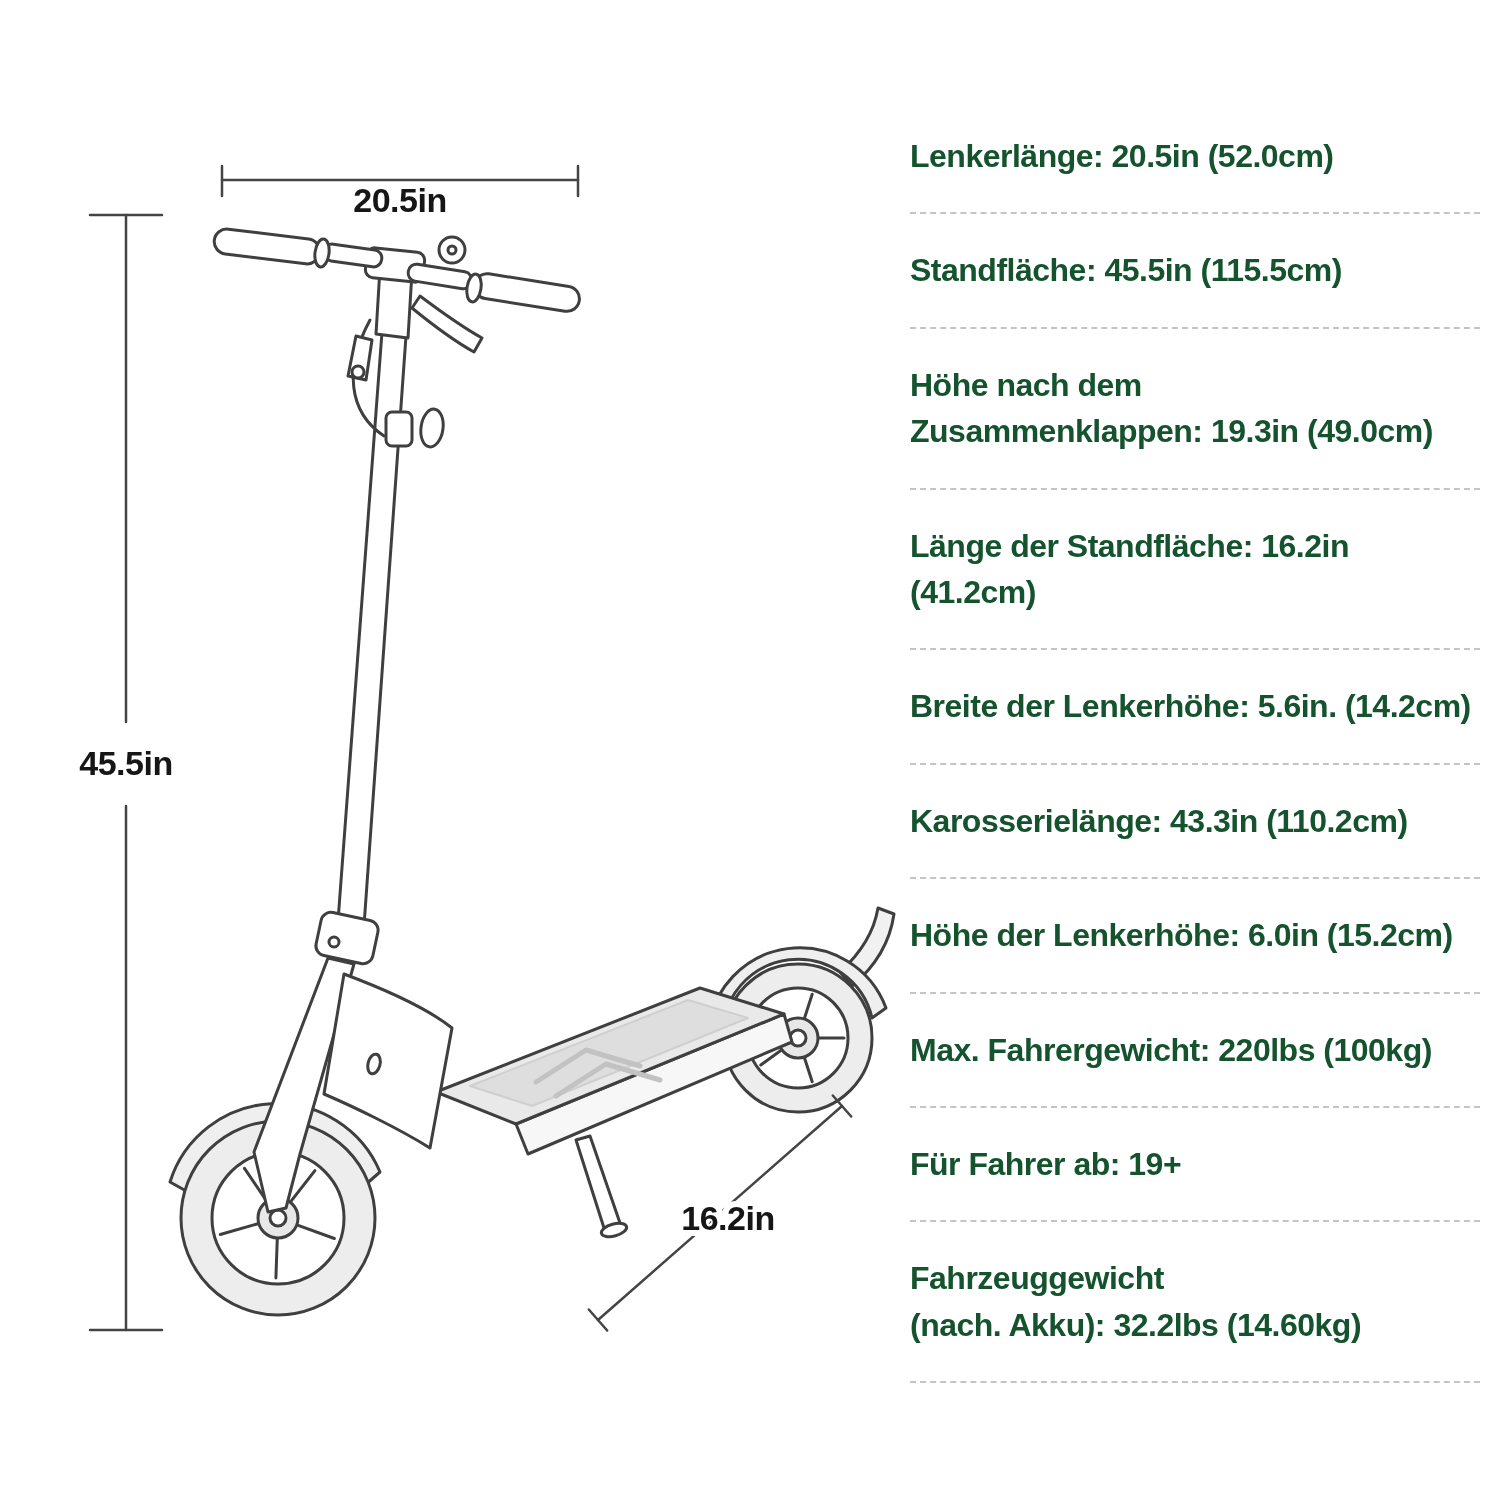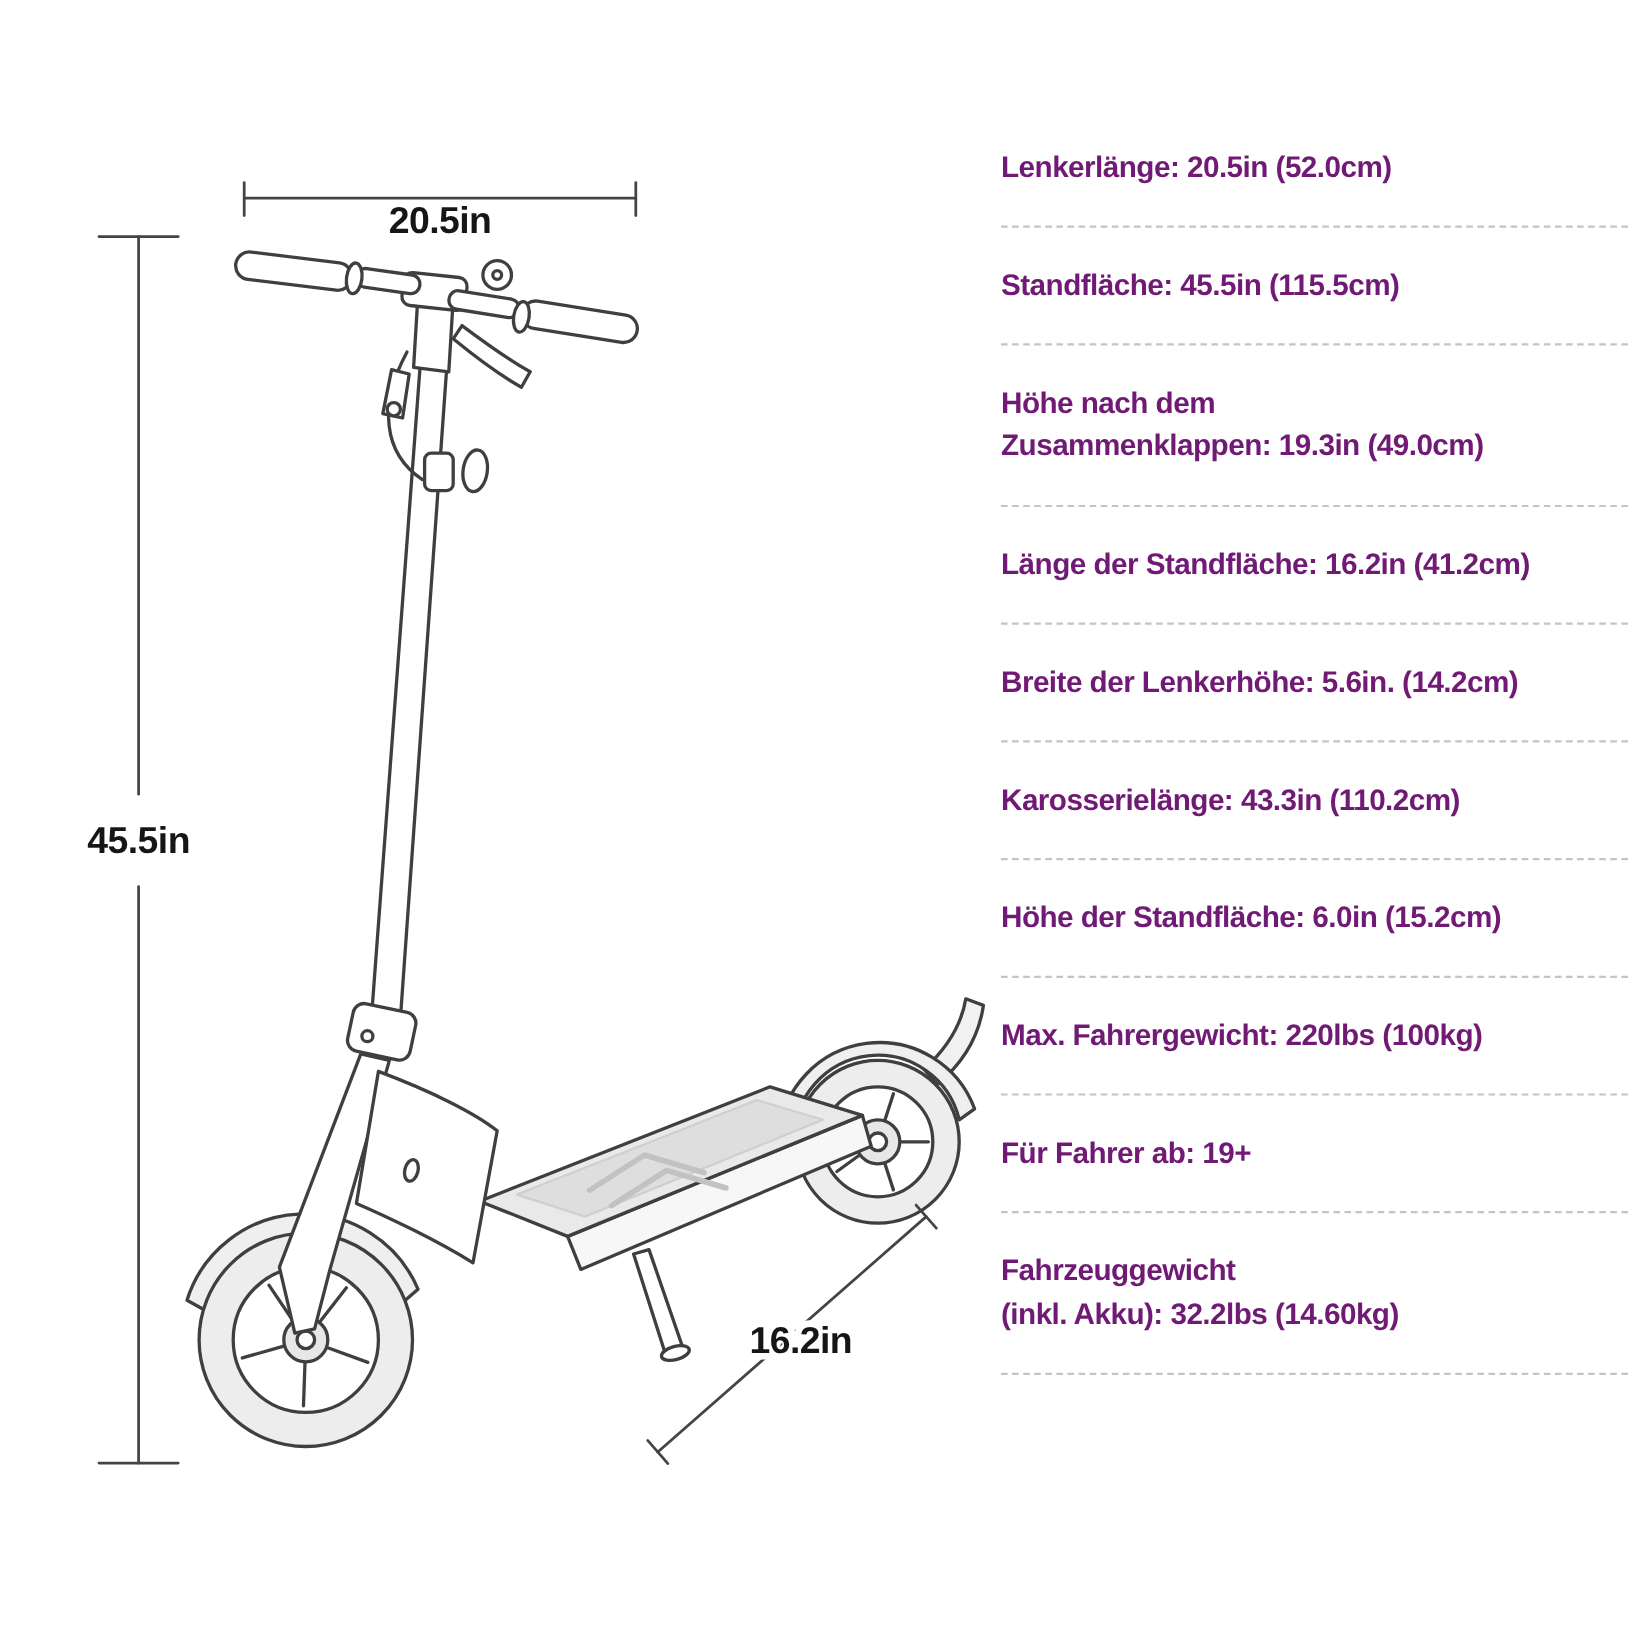--- a/index.html
+++ b/index.html
@@ -11,24 +11,24 @@
     font-family:"Liberation Sans",sans-serif;
   }
   .drawing{position:absolute;left:0;top:0;}
   .specs{
     position:absolute;
     left:910px;top:100px;
     width:570px;
   }
   .spec-item{
     font-weight:700;
-    font-size:27px;
+    font-size:32px;
     line-height:1.45;
     letter-spacing:-0.5px;
-    color:#701a75;
+    color:#14532d;
     padding:33px 0;
     border-bottom:2px dashed #c4c4c4;
     white-space:pre-line;
   }
   .dim-text{
     font-family:"Liberation Sans",sans-serif;
     font-weight:700;
     letter-spacing:-0.5px;
   }
 </style>
@@ -144,20 +144,20 @@
   </svg>
 
   <div class="specs">
     <div class="spec-item">Lenkerlänge: 20.5in (52.0cm)</div>
     <div class="spec-item">Standfläche: 45.5in (115.5cm)</div>
     <div class="spec-item">Höhe nach dem
 Zusammenklappen: 19.3in (49.0cm)</div>
     <div class="spec-item">Länge der Standfläche: 16.2in (41.2cm)</div>
     <div class="spec-item">Breite der Lenkerhöhe: 5.6in. (14.2cm)</div>
     <div class="spec-item">Karosserielänge: 43.3in (110.2cm)</div>
-    <div class="spec-item">Höhe der Standfläche: 6.0in (15.2cm)</div>
+    <div class="spec-item">Höhe der Lenkerhöhe: 6.0in (15.2cm)</div>
     <div class="spec-item">Max. Fahrergewicht: 220lbs (100kg)</div>
     <div class="spec-item">Für Fahrer ab: 19+</div>
     <div class="spec-item">Fahrzeuggewicht
-(inkl. Akku): 32.2lbs (14.60kg)</div>
+(nach. Akku): 32.2lbs (14.60kg)</div>
   </div>
 
 </div>
 
 </body></html>

